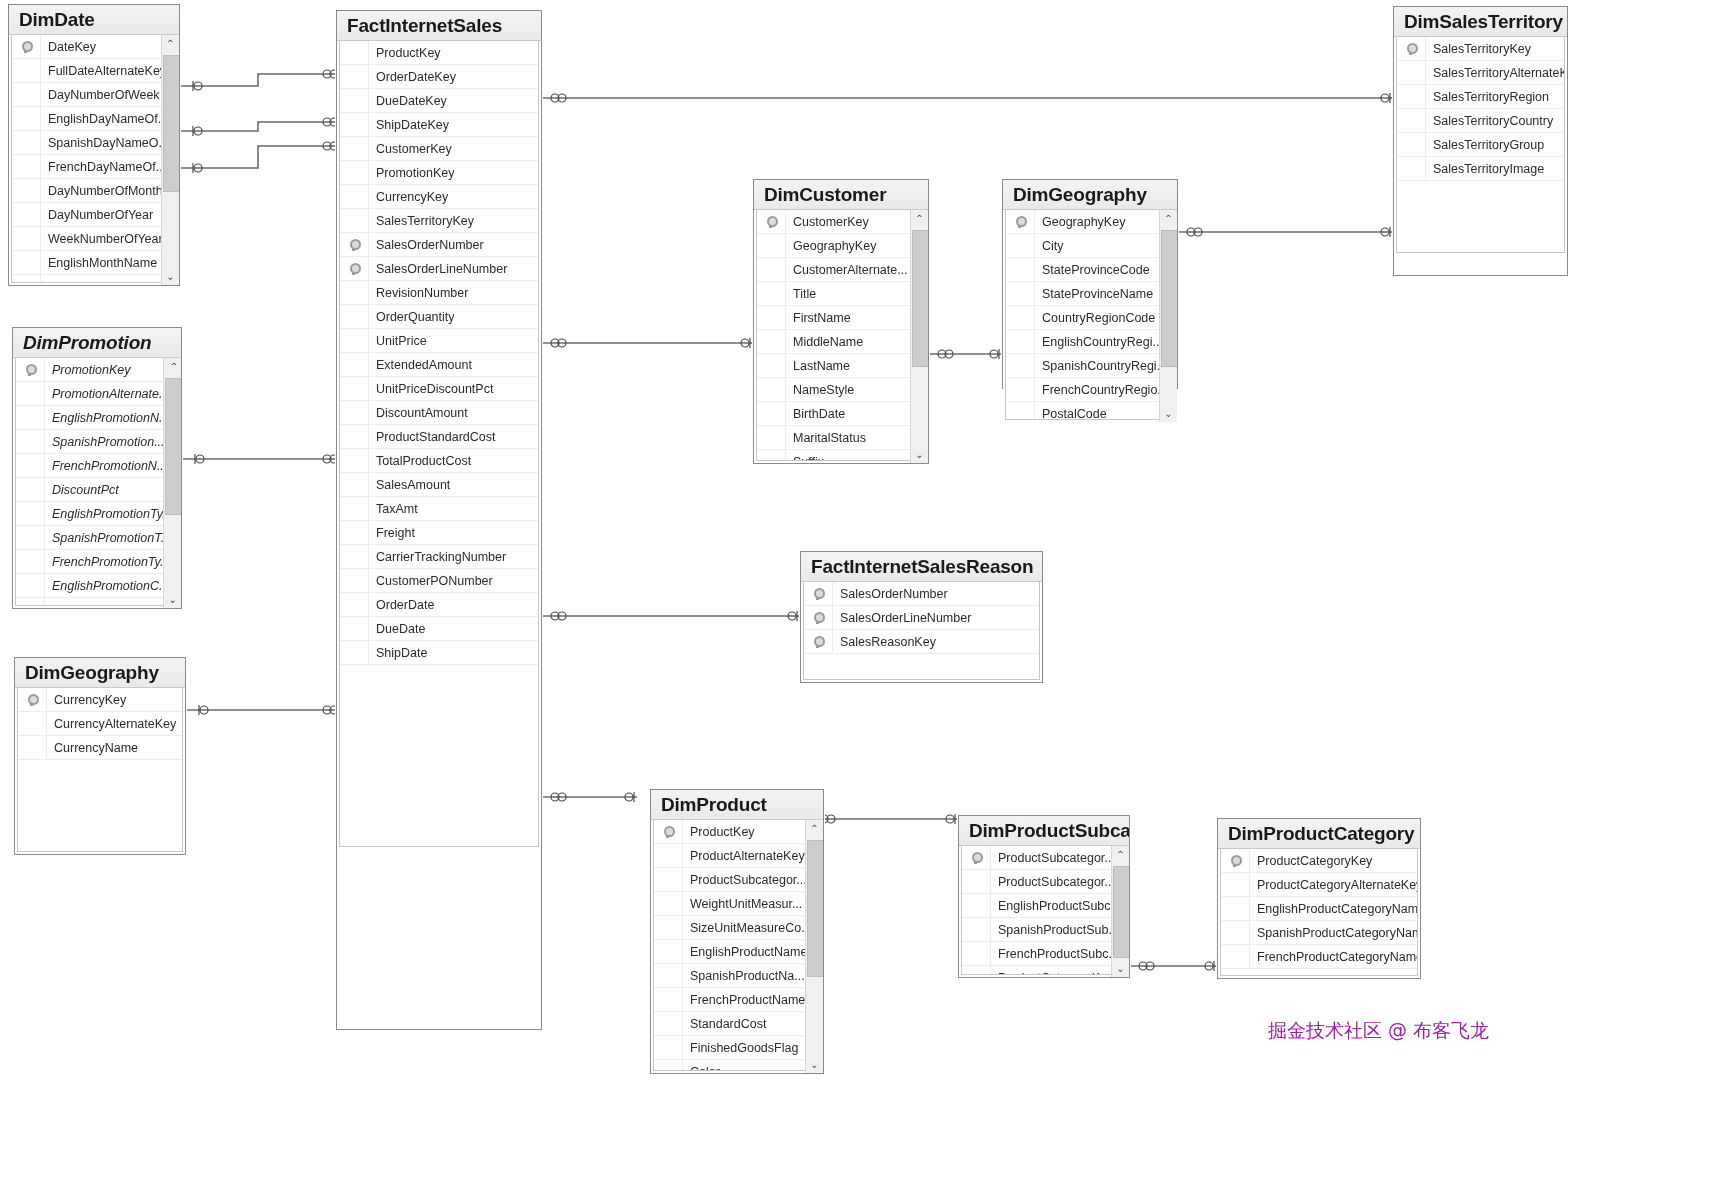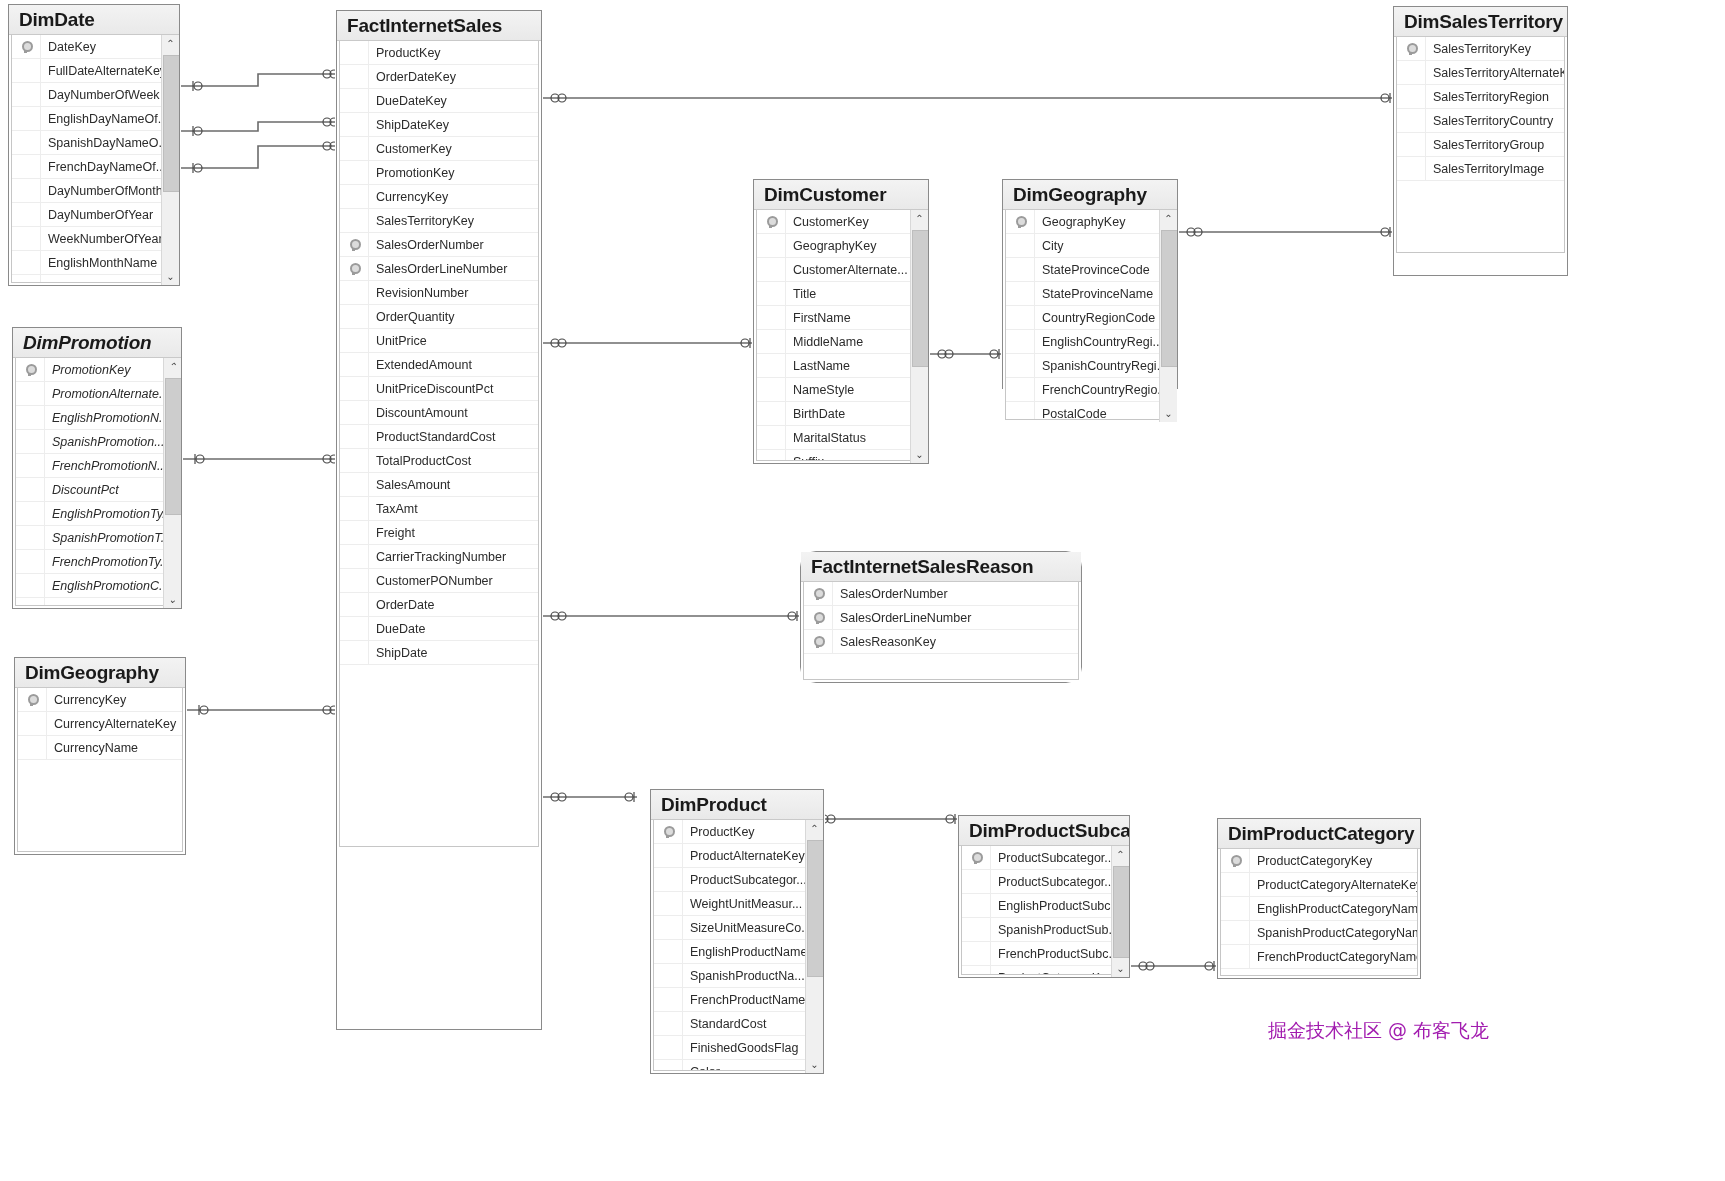--- a/index.html
+++ b/index.html
@@ -667,21 +667,21 @@
               <span class="keycol"></span>
               <span class="lbl">SalesTerritoryGroup</span>
             </div>
             <div class="row">
               <span class="keycol"></span>
               <span class="lbl">SalesTerritoryImage</span>
             </div>
           </div>
         </div>
       </div>
-      <div class="tbl" style="left: 800px; top: 551px; width: 282px; height: 132px; border-radius: 16px;">
+      <div class="tbl" style="left: 800px; top: 551px; width: 243px; height: 132px;">
         <div class="tbl-title">FactInternetSalesReason</div>
         <div class="tbl-body" style="height: 100px;">
           <div class="fields">
             <div class="row pk">
               <span class="keycol"></span>
               <span class="lbl">SalesOrderNumber</span>
             </div>
             <div class="row pk">
               <span class="keycol"></span>
               <span class="lbl">SalesOrderLineNumber</span>

